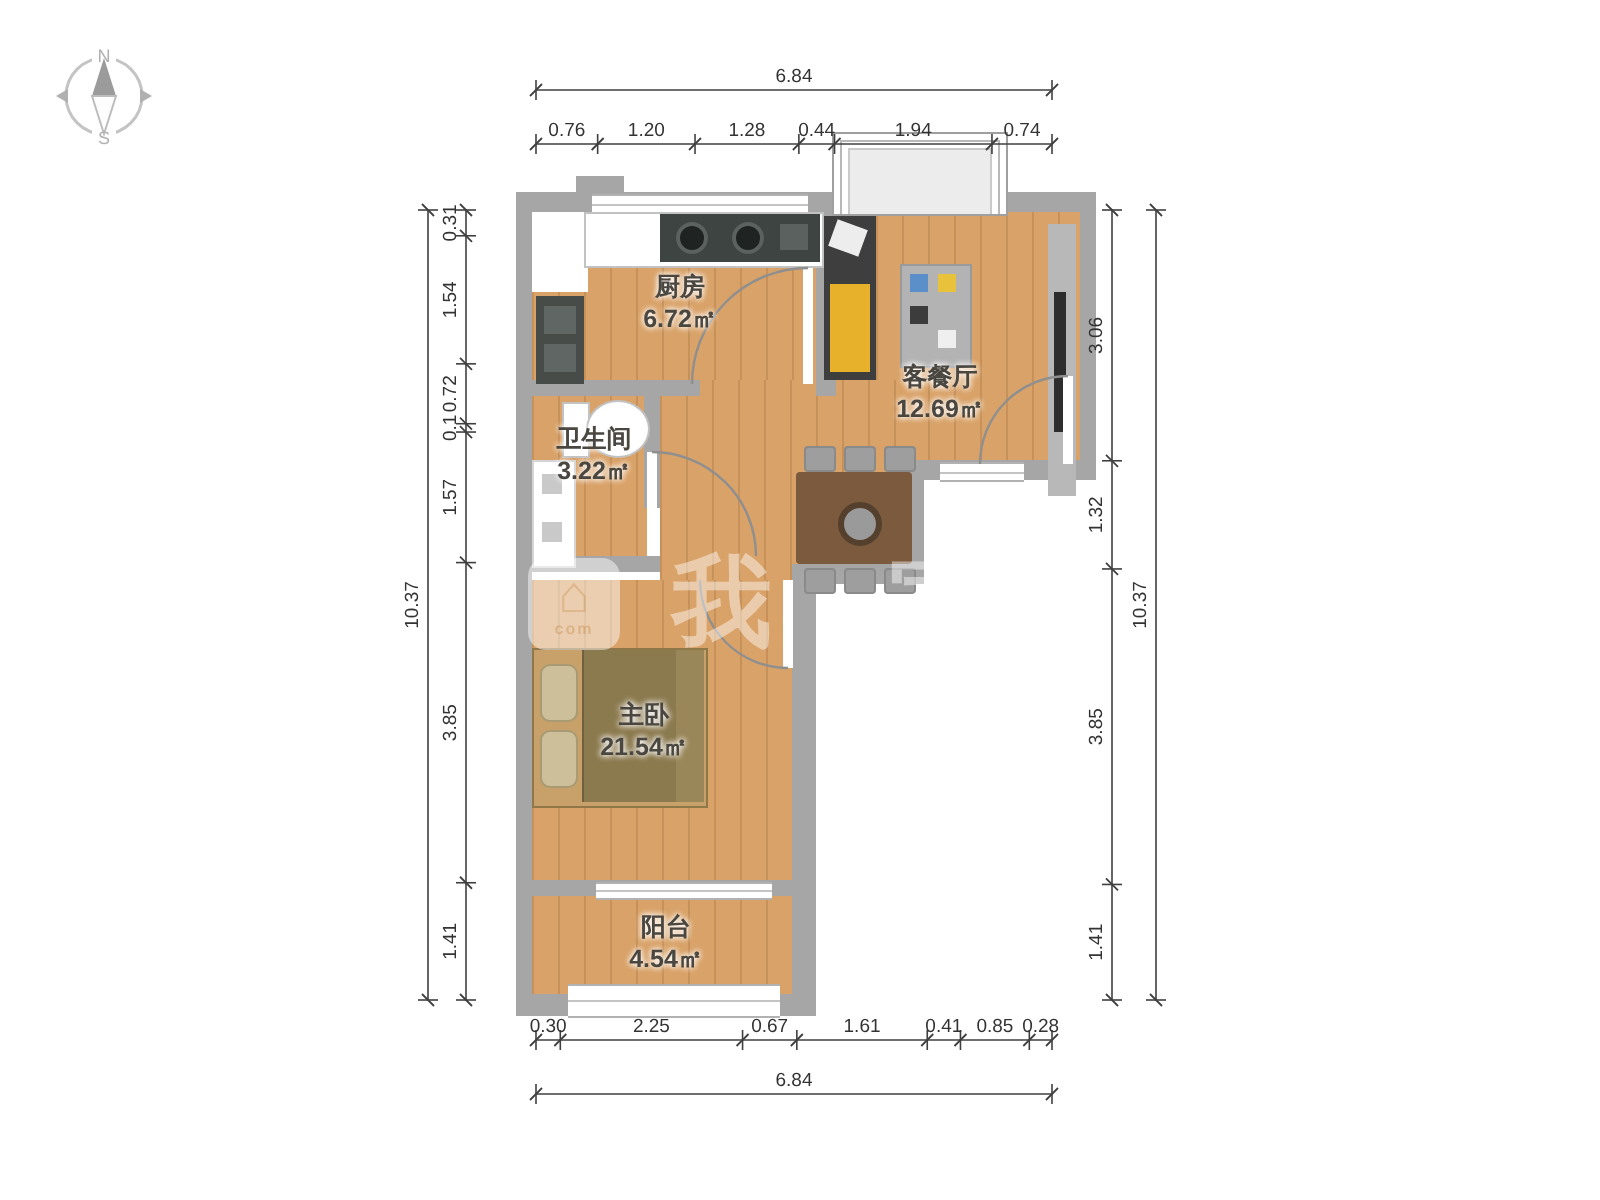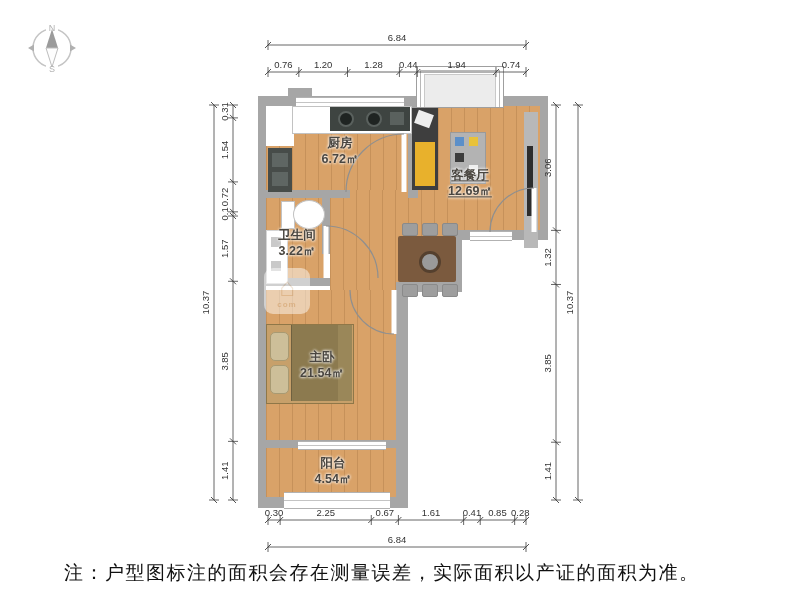--- a/index.html
+++ b/index.html
@@ -146,31 +146,32 @@
     <path d="M 534 188 A 44 44 0 0 0 490 232" fill="none" stroke="#8f8f8f" stroke-width="1.2"></path>
     <line x1="394" y1="290" x2="394" y2="334" stroke="#ffffff" stroke-width="5"></line>
     <path d="M 394 334 A 44 44 0 0 1 350 290" fill="none" stroke="#8f8f8f" stroke-width="1.2"></path>
   </svg>
 
   <div class="wm" style="left:264px;top:268px;">
     <div class="wm-logo">
       <span class="g">⌂</span>
       <span class="sub">com</span>
     </div>
+    <div class="wm-text">我家</div>
   </div>
 
   <div class="room-label" style="left:340px;top:152px;">
     <div class="room-name">厨房</div>
     <div class="room-area">6.72㎡</div>
   </div>
-  <div class="room-label" style="left:470px;top:184px;text-decoration:underline;">
+  <div class="room-label" style="left:470px;top:197px;">
     <div class="room-name">客餐厅</div>
     <div class="room-area">12.69㎡</div>
   </div>
-  <div class="room-label" style="left:297px;top:244px;">
+  <div class="room-label" style="left:297px;top:228px;">
     <div class="room-name">卫生间</div>
     <div class="room-area">3.22㎡</div>
   </div>
   <div class="room-label" style="left:322px;top:366px;">
     <div class="room-name">主卧</div>
     <div class="room-area">21.54㎡</div>
   </div>
   <div class="room-label" style="left:333px;top:472px;">
     <div class="room-name">阳台</div>
     <div class="room-area">4.54㎡</div>
@@ -280,14 +281,13 @@
       <line x1="553" y1="497" x2="559" y2="503" stroke="#3f3f3f" stroke-width="0.9"></line>
       <text x="551" y="471.1125518672199" fill="#333" font-size="9.5" text-anchor="middle" transform="rotate(-90 551 471.1125518672199)">1.41</text>
       <line x1="578" y1="105" x2="578" y2="500" stroke="#3f3f3f" stroke-width="0.8"></line>
       <line x1="573" y1="105" x2="583" y2="105" stroke="#3f3f3f" stroke-width="0.8"></line>
       <line x1="575" y1="102" x2="581" y2="108" stroke="#3f3f3f" stroke-width="0.9"></line>
       <line x1="573" y1="500" x2="583" y2="500" stroke="#3f3f3f" stroke-width="0.8"></line>
       <line x1="575" y1="497" x2="581" y2="503" stroke="#3f3f3f" stroke-width="0.9"></line>
       <text x="573" y="302.5" fill="#333" font-size="9.5" text-anchor="middle" transform="rotate(-90 573 302.5)">10.37</text>
     </svg>
 
-  <div class="note">注：户型图标注的面积会存在测量误差，实际面积以产证的面积为准。</div>
 </div>
 
 </body></html>

